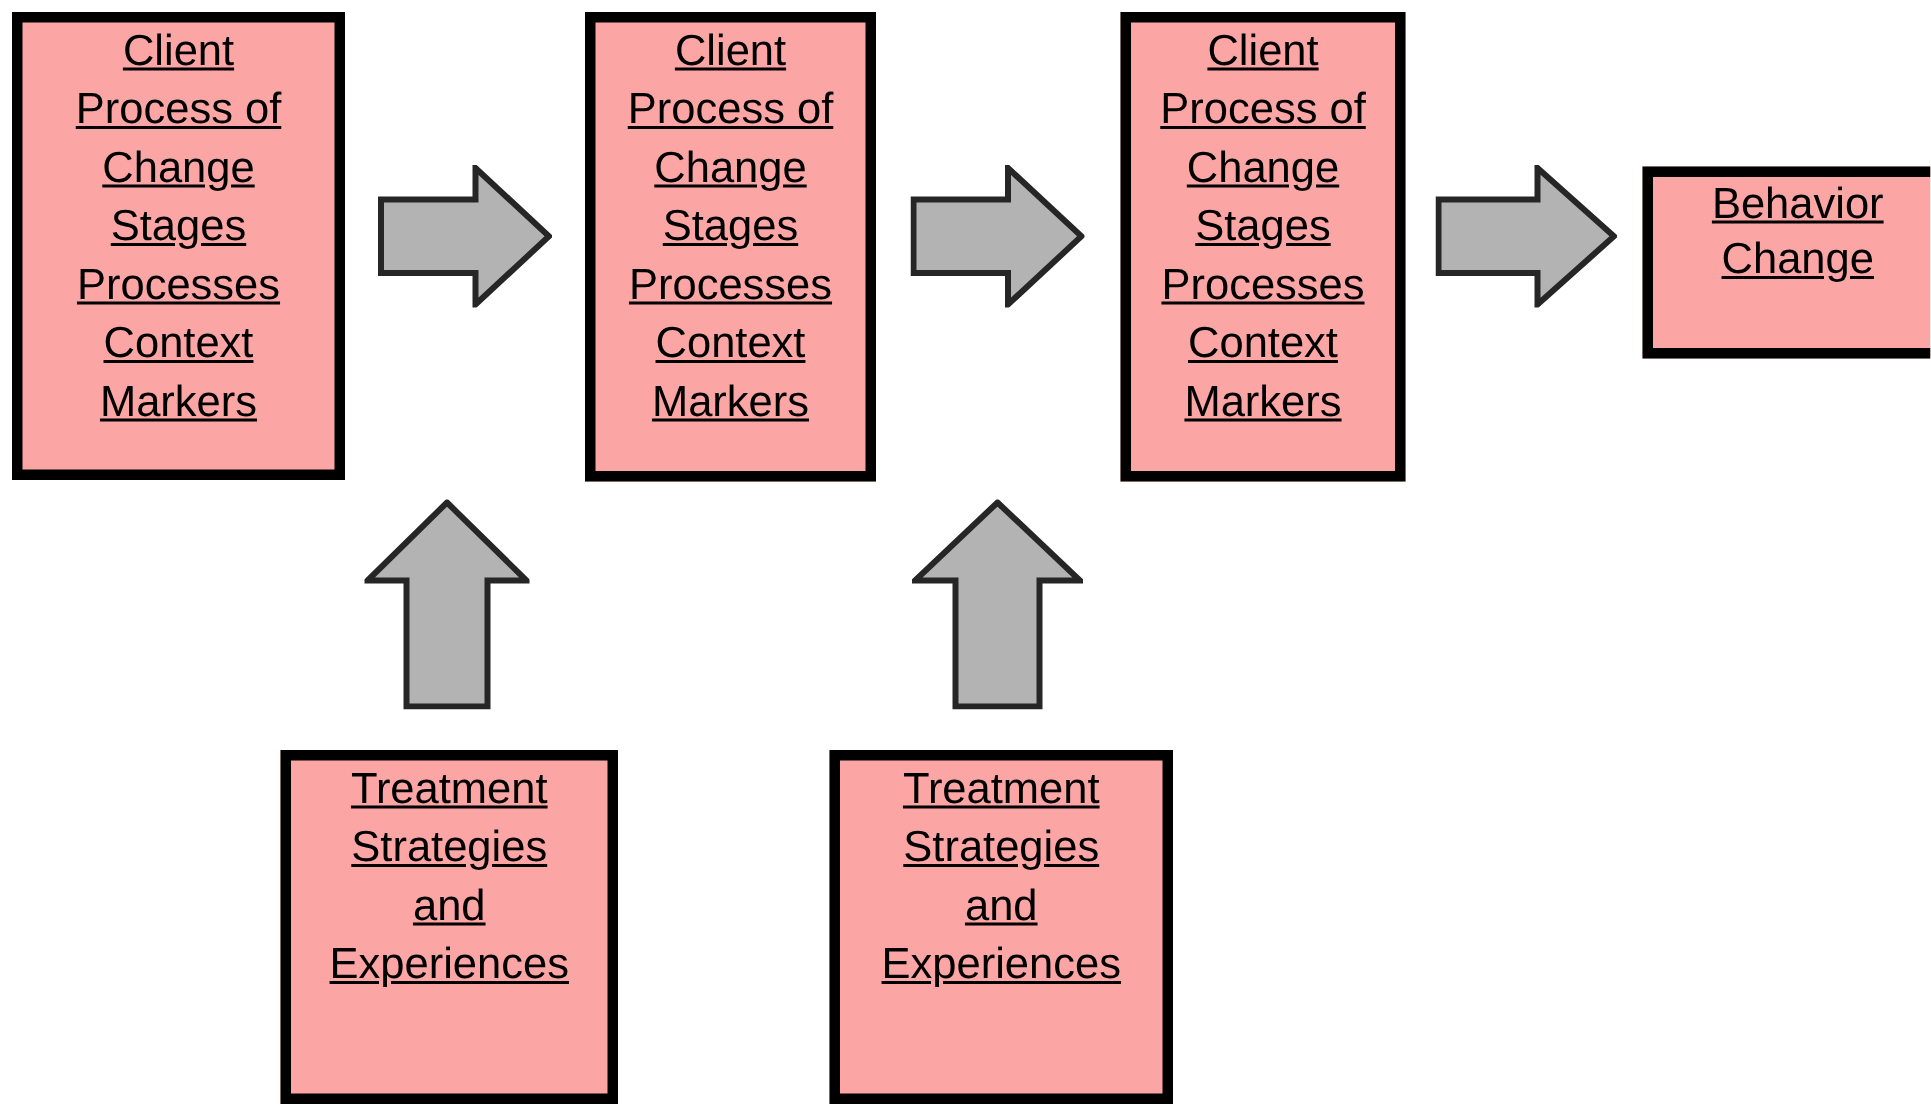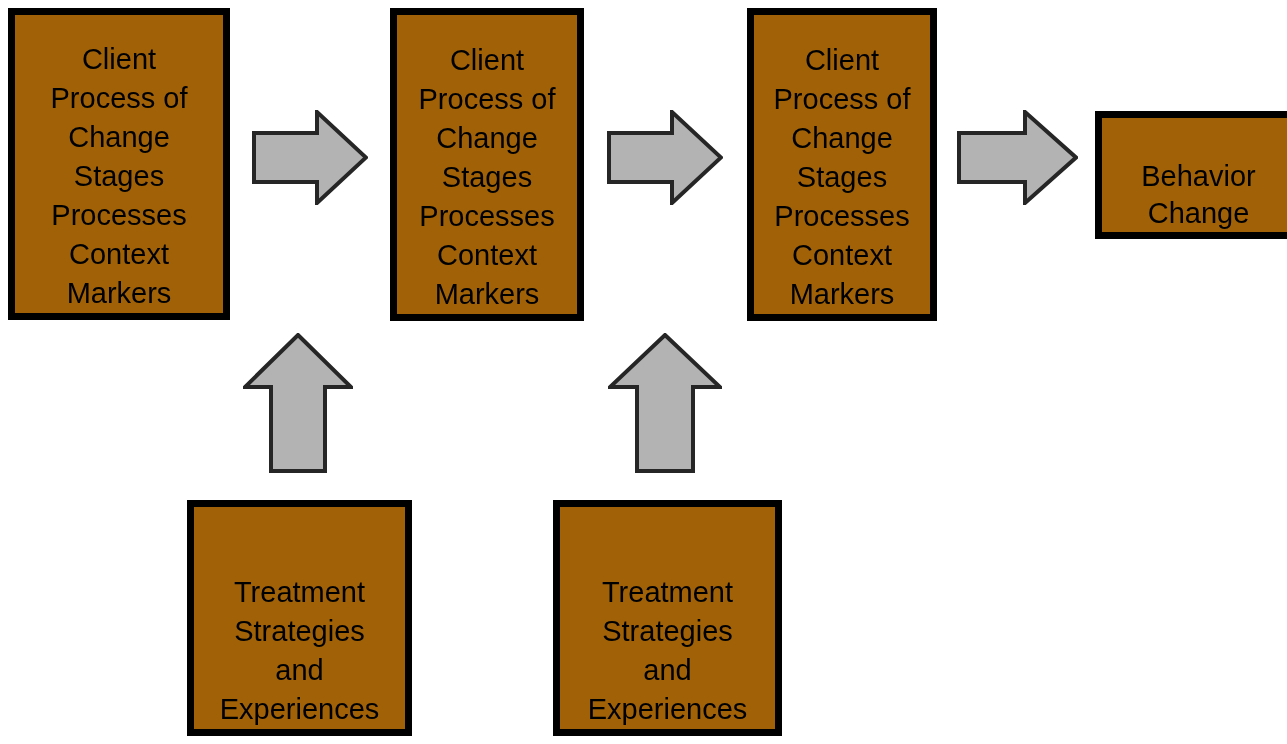--- a/index.html
+++ b/index.html
@@ -13,24 +13,25 @@
     height: 744px;
     background: #ffffff;
     font-family: "Liberation Sans", sans-serif;
     color: #000000;
     overflow: hidden;
   }
   .box {
     position: absolute;
     box-sizing: border-box;
     border: 7px solid #000000;
-    background: #a16207;
+    background: #fca5a5;
     display: flex;
-    align-items: flex-end;
+    align-items: flex-start;
     justify-content: center;
+    text-decoration: underline;
   }
   .box-text {
     font-size: 29px;
     line-height: 39px;
     text-align: center;
     white-space: pre-line;
     color: #000000;
   }
   .outcome .box-text {
     line-height: 37px;

